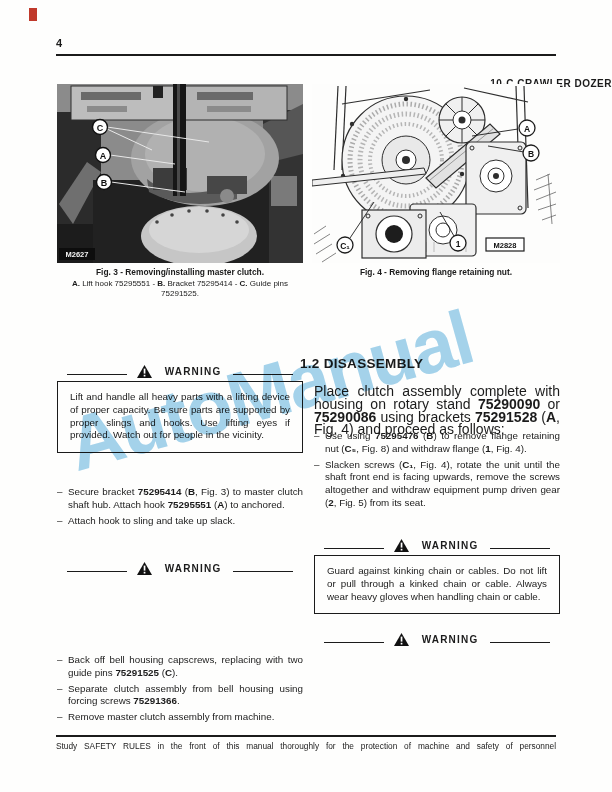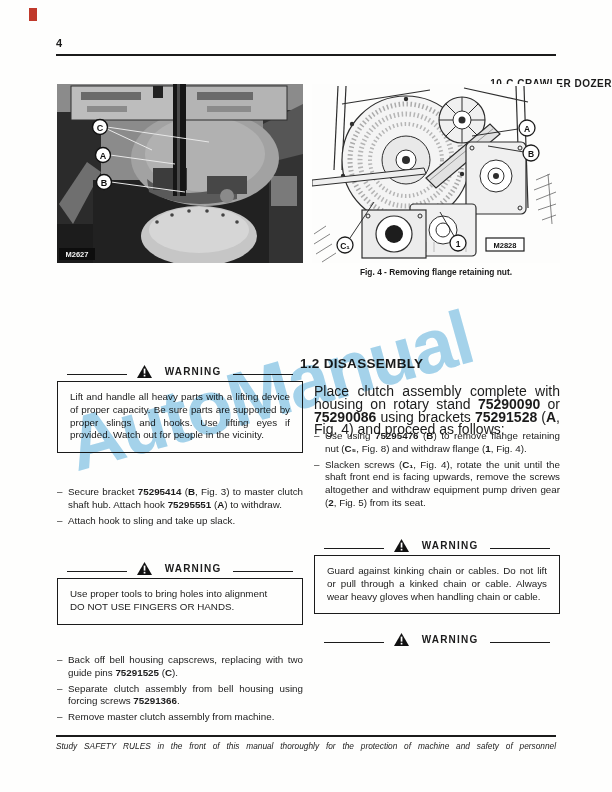--- a/index.html
+++ b/index.html
@@ -9,21 +9,21 @@
     font-family:"Liberation Sans","DejaVu Sans",sans-serif;
     color:#1b1b1b;
   }
   .abs{position:absolute;}
   
   .page-num{left:56px;top:37px;font-size:11px;font-weight:bold;}
   .header-title{left:0;top:38px;width:612px;text-align:right;font-size:10px;font-weight:bold;letter-spacing:.5px;margin-top:40px;}
   .rule{background:#1b1b1b;}
   .header-rule{left:56px;top:54px;width:500px;height:2px;}
   .footer-rule{left:56px;top:735px;width:500px;height:1.5px;}
-  .footer-text{left:56px;top:741px;width:500px;font-size:8.3px;text-align:justify;text-align-last:justify;word-spacing:1.5px;font-style:italic;}
+  .footer-text{left:56px;top:741px;width:500px;font-size:8.3px;text-align:justify;text-align-last:justify;word-spacing:1.5px;}
   
   .fig{overflow:visible;}
   .fig svg{display:block;}
   .caption{text-align:center;font-size:8px;line-height:10px;}
   .cap-title{font-weight:bold;font-size:8.4px;margin-bottom:2px;}
   svg text{font-family:"Liberation Sans","DejaVu Sans",sans-serif;}
   
   .warning{width:246px;}
   .warn-head{display:flex;align-items:center;margin:0 10px 3px 10px;height:14px;}
   .warn-line{flex:1;border-bottom:1.6px solid #1b1b1b;transform:translateY(3px);}
@@ -104,20 +104,24 @@
       <g>
         <circle cx="47" cy="98" r="7.5" fill="#fff" stroke="#111" stroke-width="1.4"></circle>
         <text x="47" y="101.5" text-anchor="middle" font-size="9" font-weight="bold" fill="#111">B</text>
       </g>
       <g>
         <rect x="2" y="164" width="36" height="12" fill="#0d0d0d"></rect>
         <text x="20" y="173" text-anchor="middle" font-size="7.5" font-weight="bold" fill="#f2f2f2">M2627</text>
       </g>
     </svg>
   </div>
+  <div class="abs caption" style="left:57px;top:267px;width:246px;">
+    <div class="cap-title">Fig. 3 - Removing/installing master clutch.</div>
+    <div><b>A.</b><span> Lift hook 75295551 - </span><b>B.</b><span> Bracket 75295414 - </span><b>C.</b><span> Guide pins 75291525.</span></div>
+  </div>
 
   <div class="abs fig" style="left:312px;top:84px;width:248px;height:179px;">
     <svg viewBox="0 0 248 179" width="248" height="179">
       <rect width="248" height="179" fill="#fdfdfc"></rect>
       <g stroke="#2e2e2e" stroke-width="1.2" fill="none">
         <path d="M26 2 L22 86"></path>
           <path d="M34 2 L30 86"></path>
         <path d="M204 2 L208 124"></path>
           <path d="M212 2 L216 124"></path>
         <path d="M30 20 L118 6"></path>
@@ -225,43 +229,41 @@
       </span>
       <span class="warn-word">WARNING</span>
       <div class="warn-line"></div>
     </div>
     <div class="warn-box">Lift and handle all heavy parts with a lifting device of proper capacity. Be sure parts are supported by proper slings and hooks. Use lifting eyes if provided. Watch out for people in the vicinity.</div>
   </div>
 
   <div class="abs bullets" style="left:57px;top:486px;">
     <div class="bullet">
       <span class="dash">–</span>
-      <div class="btxt"><span>Secure bracket </span><b>75295414</b><span> (</span><b>B</b><span>, Fig. 3) to master clutch shaft hub. Attach hook </span><b>75295551</b><span> (</span><b>A</b><span>) to withdraw.</span></div>
+      <div class="btxt"><span>Secure bracket </span><b>75295414</b><span> (</span><b>B</b><span>, Fig. 3) to master clutch shaft hub. Attach hook </span><b>75295551</b><span> (</span><b>A</b><span>) to anchored.</span></div>
     </div>
     <div class="bullet">
       <span class="dash">–</span>
       <div class="btxt"><span>Attach hook to sling and take up slack.</span></div>
     </div>
   </div>
 
   <div class="abs warning" style="left:57px;top:561px;">
     <div class="warn-head">
       <div class="warn-line"></div>
       <span class="warn-tri">
         <svg width="15" height="13" viewBox="0 0 15 13">
             <path d="M7.5 0 L15 13 L0 13 Z" fill="#111"></path>
             <rect x="6.7" y="3.6" width="1.7" height="5" fill="#fff"></rect>
             <rect x="6.7" y="9.8" width="1.7" height="1.7" fill="#fff"></rect>
           </svg>
       </span>
       <span class="warn-word">WARNING</span>
       <div class="warn-line"></div>
     </div>
-    <div class="warn-box">Use proper tools to bring holes into alignment
-DO NOT USE FINGERS OR HANDS.</div>
   </div>
 
   <div class="abs bullets" style="left:57px;top:654px;">
     <div class="bullet">
       <span class="dash">–</span>
       <div class="btxt"><span>Back off bell housing capscrews, replacing with two guide pins </span><b>75291525</b><span> (</span><b>C</b><span>).</span></div>
     </div>
     <div class="bullet">
       <span class="dash">–</span>
       <div class="btxt"><span>Separate clutch assembly from bell housing using forcing screws </span><b>75291366</b><span>.</span></div>

